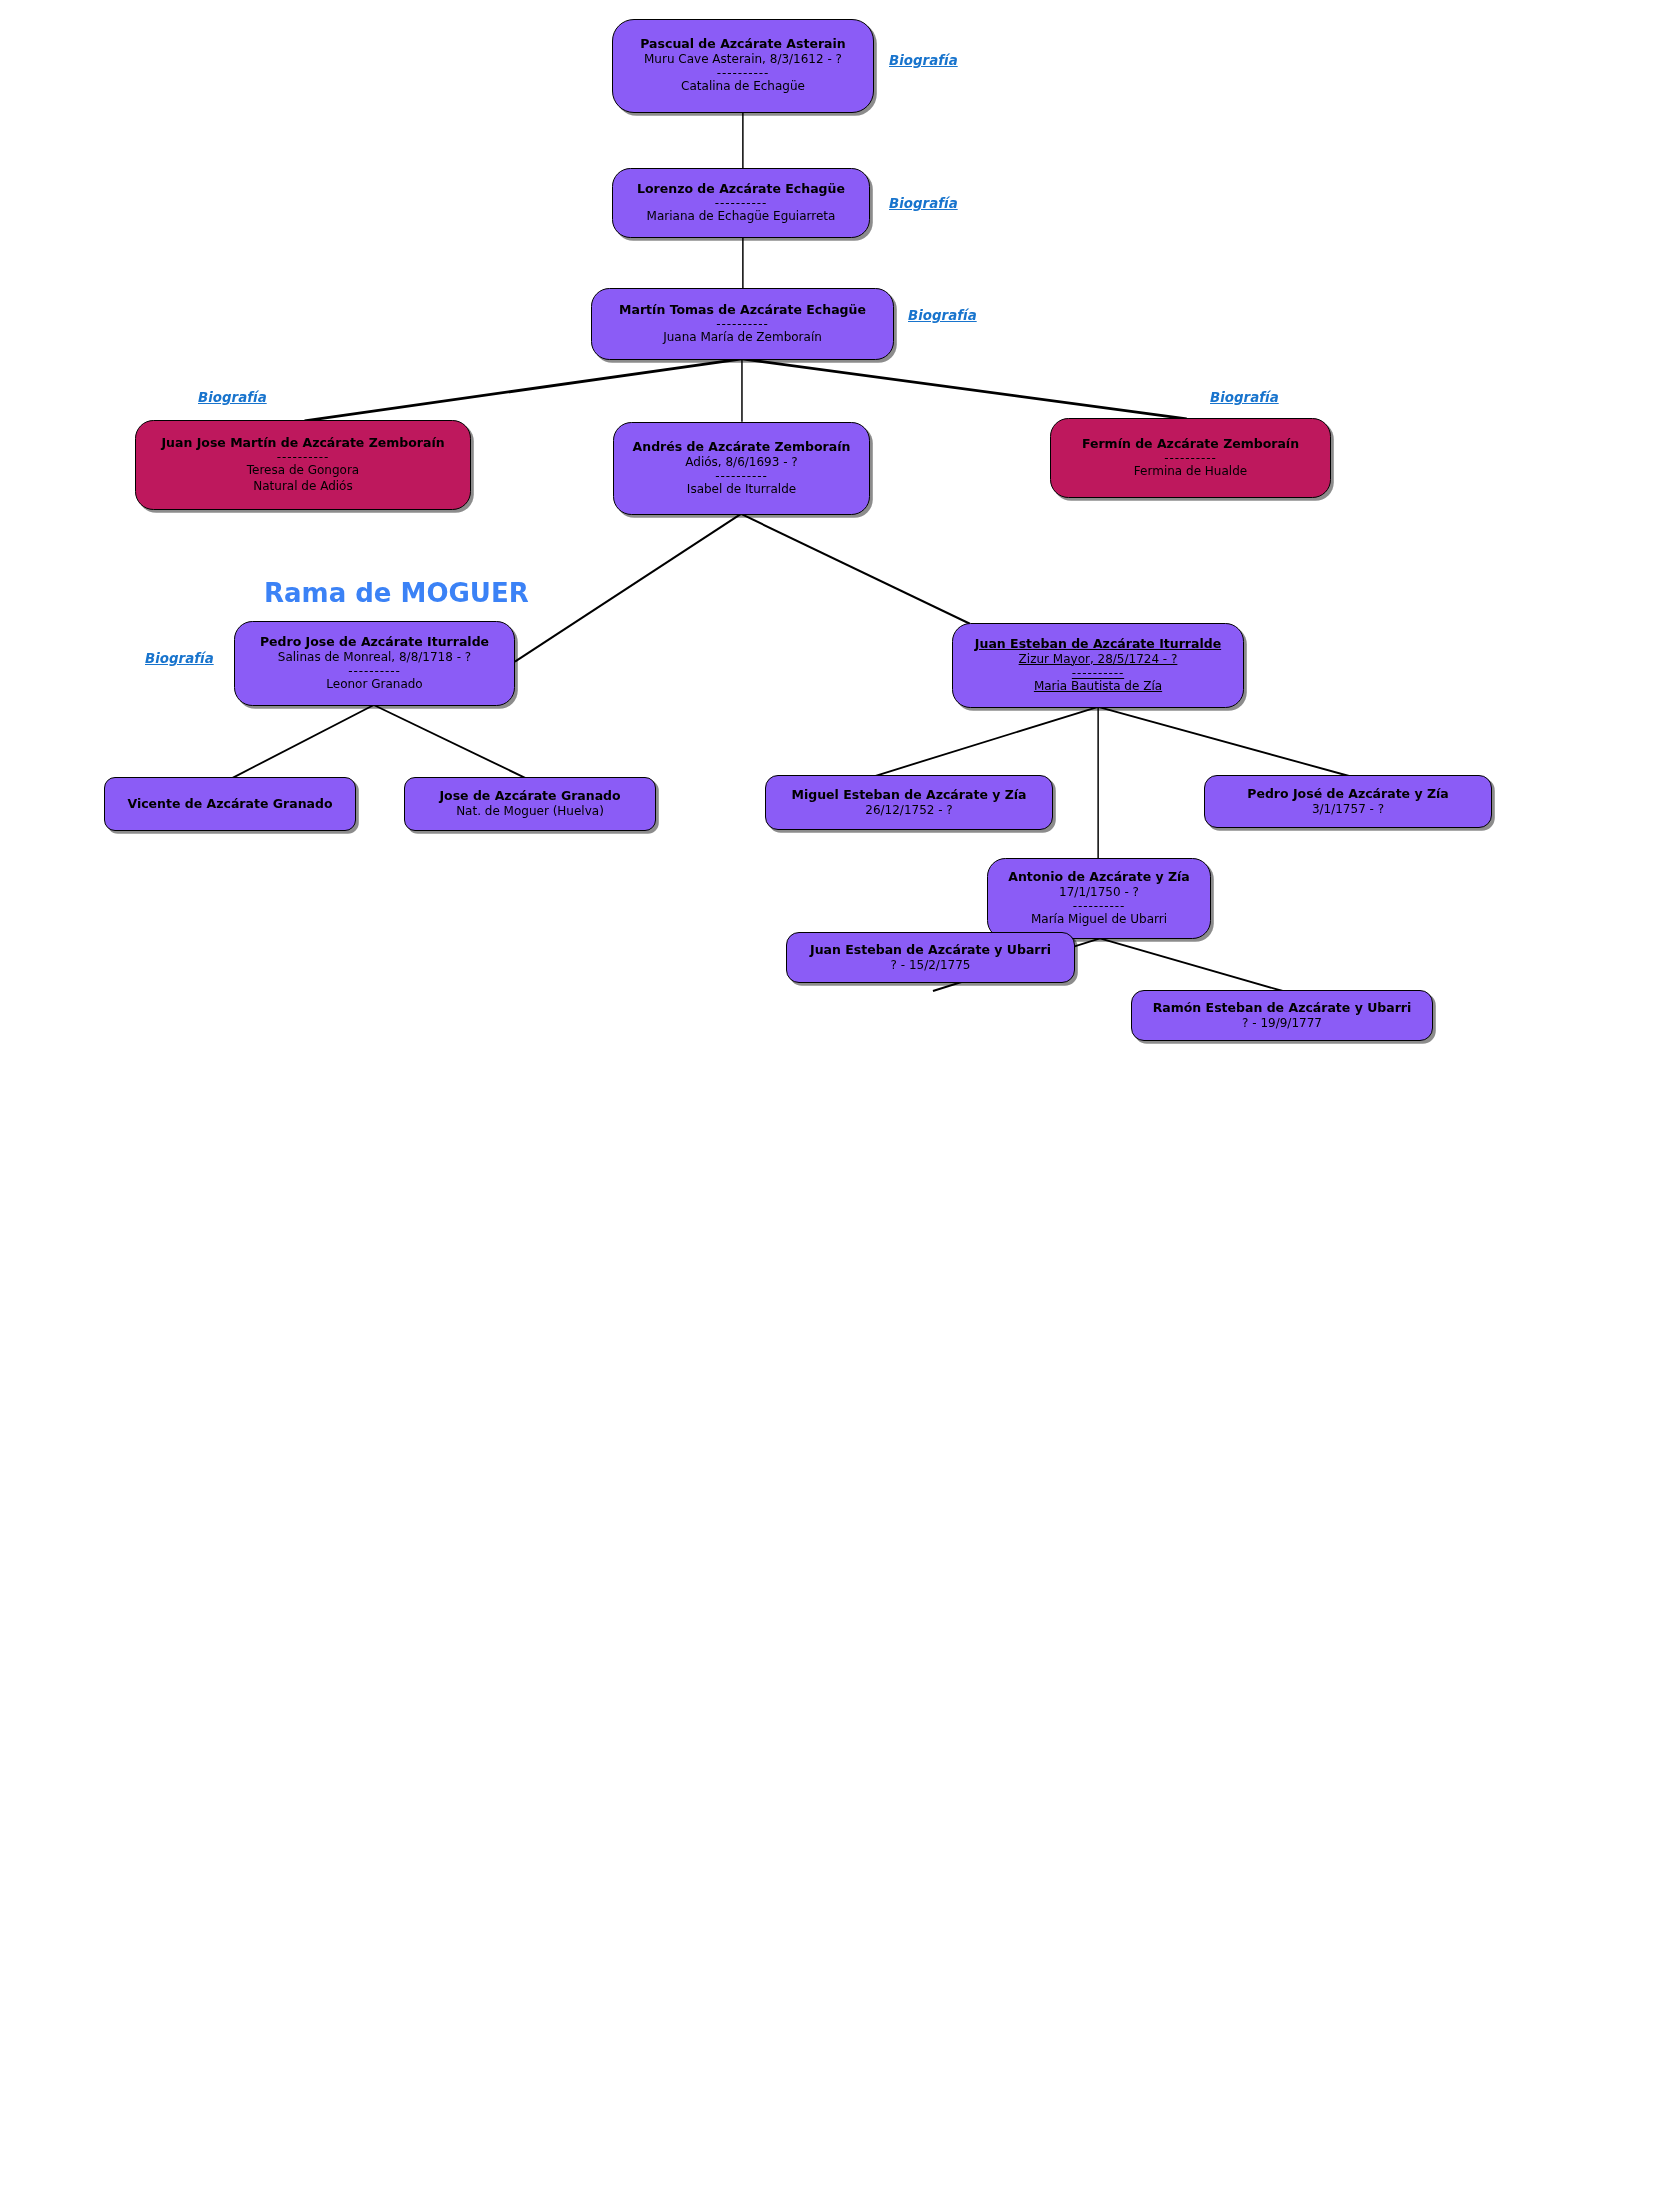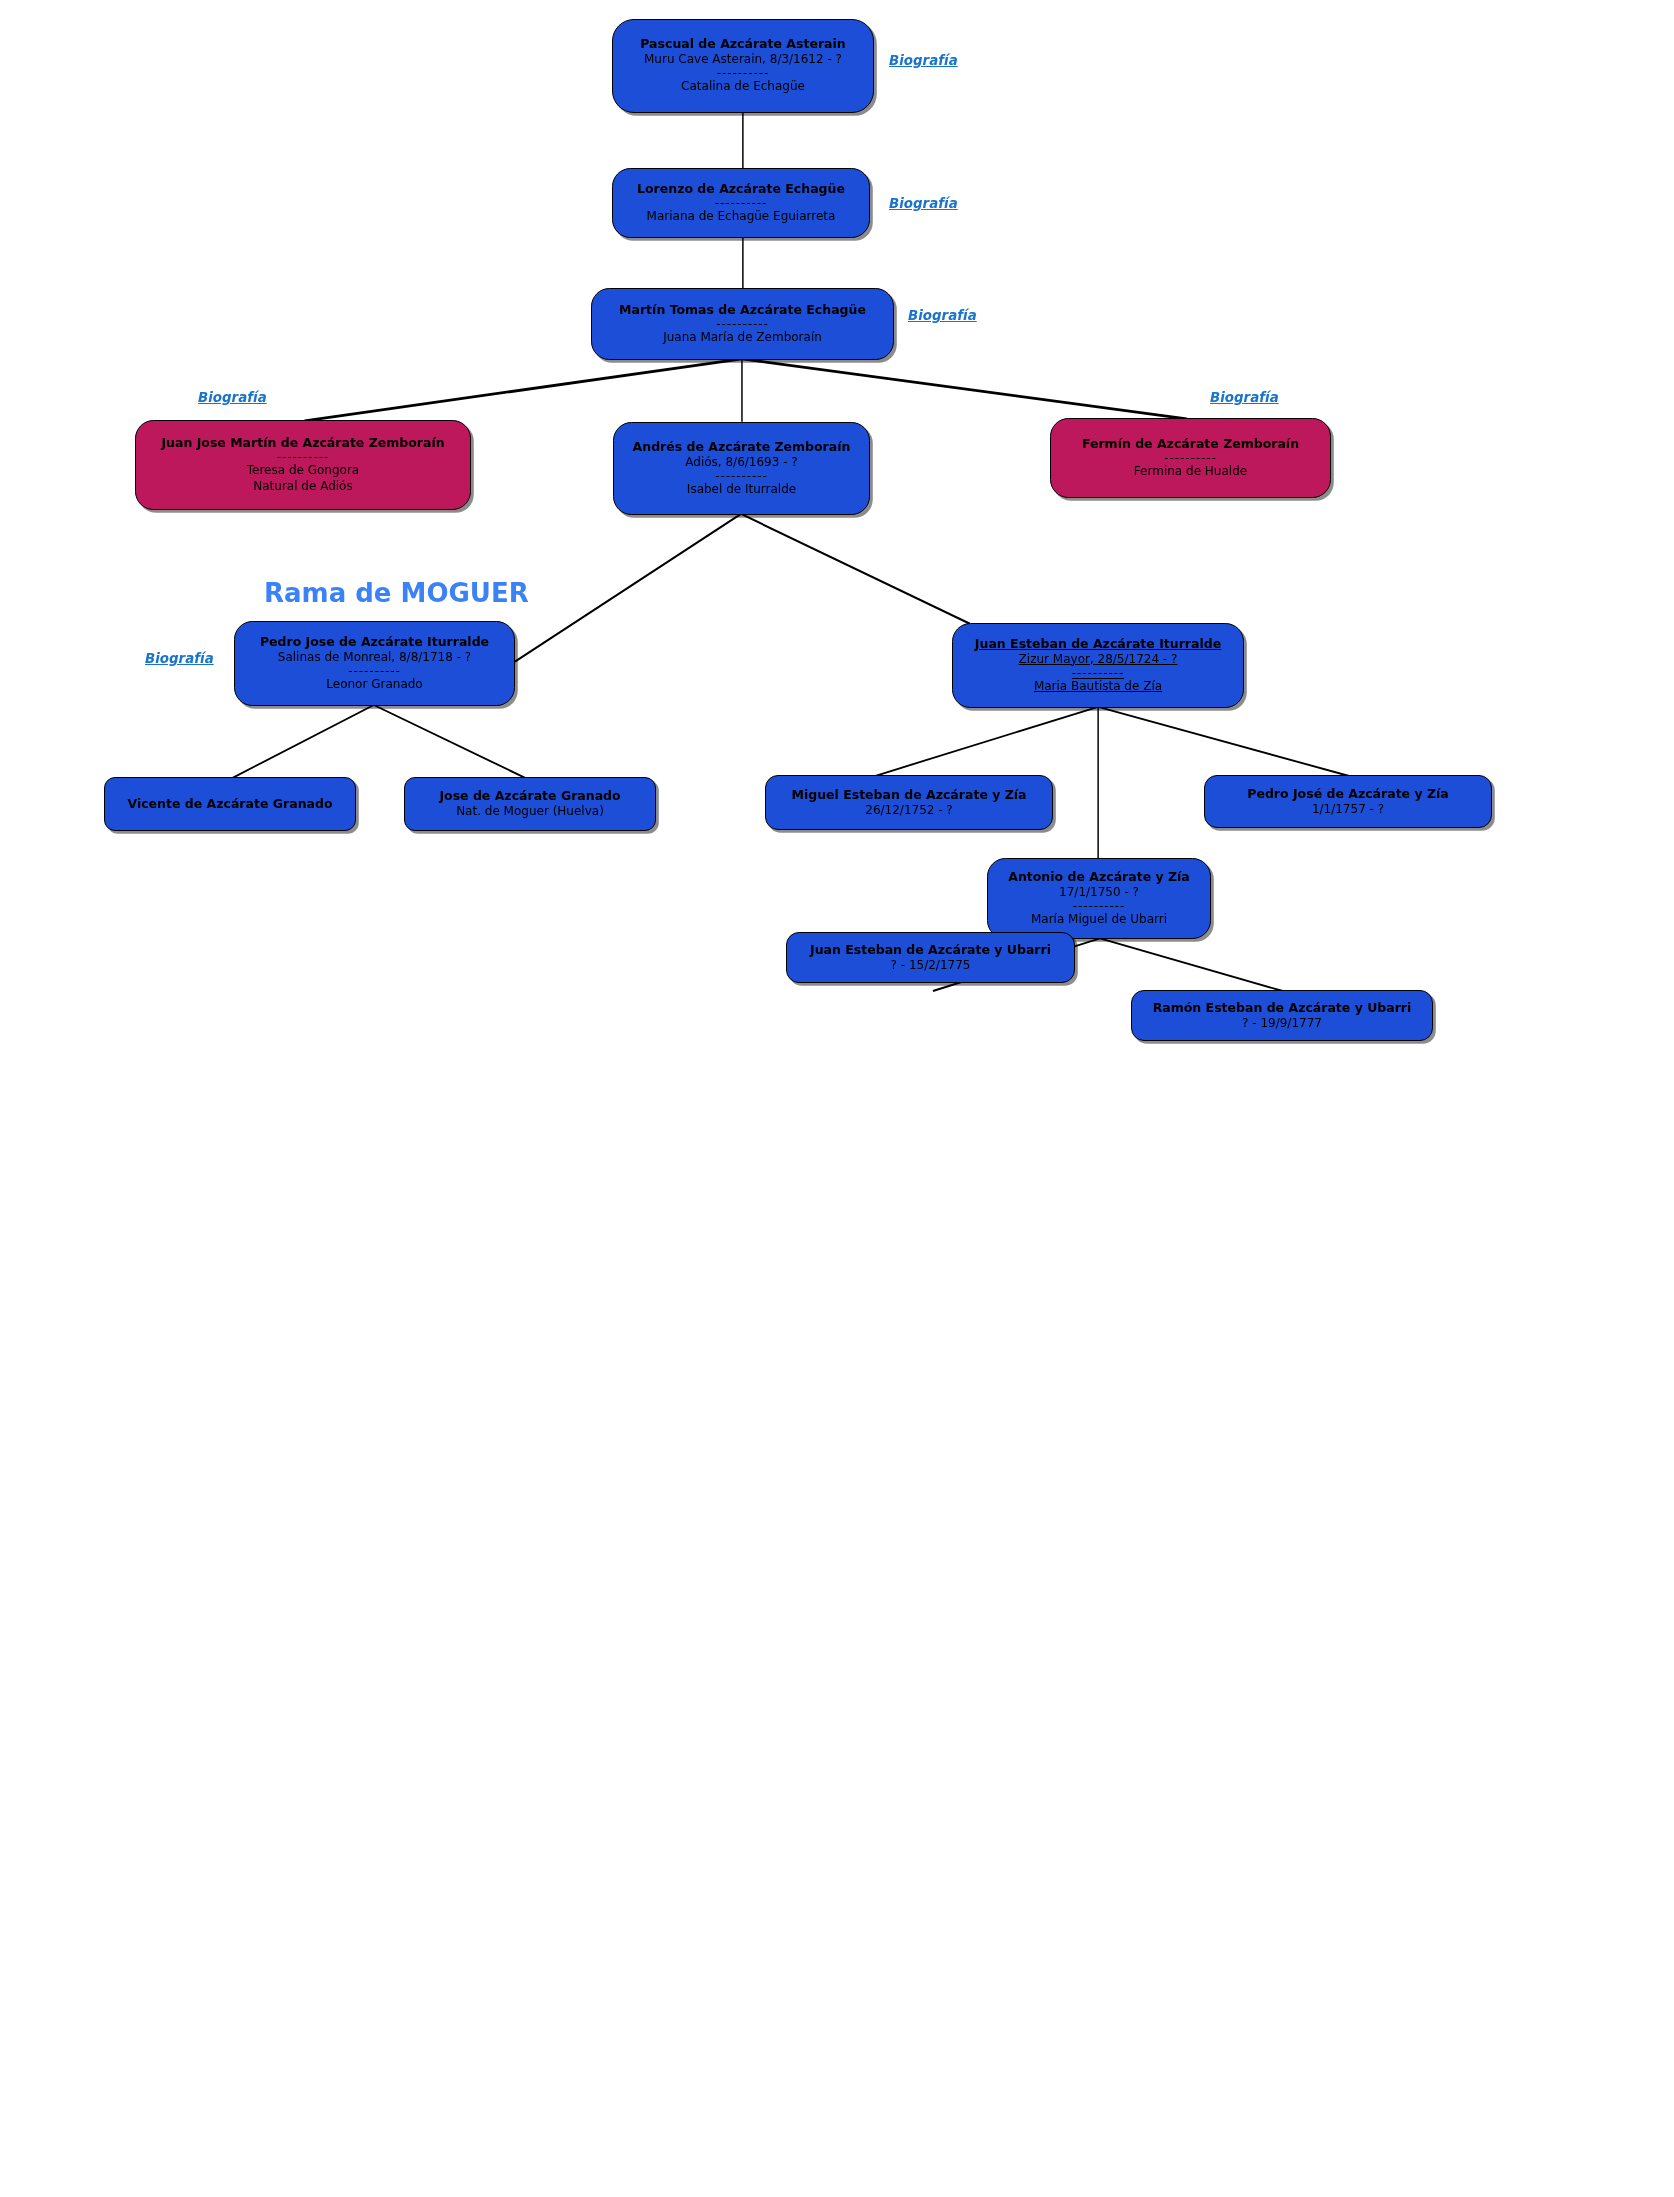--- a/index.html
+++ b/index.html
@@ -8,21 +8,21 @@
     width:1674px;height:2197px;
     background:#ffffff;
     font-family:"DejaVu Sans","Liberation Sans",sans-serif;
     overflow:hidden;
   }
   .connectors{position:absolute;left:0;top:0;width:1674px;height:2197px;}
   .connectors line{stroke:#000000;}
   .node{
     position:absolute;
     box-sizing:border-box;
-    background:#1d4ed8;
+    background:#8b5cf6;
     border:1.8px solid #000000;
     border-radius:18.5px;
     box-shadow:2.8px 2.8px 0 rgba(0,0,0,0.45);
     display:flex;flex-direction:column;
     align-items:center;justify-content:center;
     text-align:center;
     padding:3.7px 7.4px;
     color:#000000;
     z-index:2;
   }
@@ -142,21 +142,21 @@
     <div class="node-line">Nat. de Moguer (Huelva)</div>
   </div>
 
   <div class="node" style="left:733px;top:775px;width:288px;height:55px;border-radius:13px;margin-left:32px;">
     <div class="node-title">Miguel Esteban de Azcárate y Zía</div>
     <div class="node-line">26/12/1752 - ?</div>
   </div>
 
   <div class="node" style="left:1204px;top:775px;width:288px;height:53px;border-radius:13px;">
     <div class="node-title">Pedro José de Azcárate y Zía</div>
-    <div class="node-line">1/1/1757 - ?</div>
+    <div class="node-line">3/1/1757 - ?</div>
   </div>
 
   <div class="node" style="left:987px;top:858px;width:224px;height:81px;">
     <div class="node-title">Antonio de Azcárate y Zía</div>
     <div class="node-line">17/1/1750 - ?</div>
     <div class="node-sep">----------</div>
     <div class="node-line">María Miguel de Ubarri</div>
   </div>
 
   <div class="node" style="left:786px;top:932px;width:289px;height:51px;border-radius:13px;">

